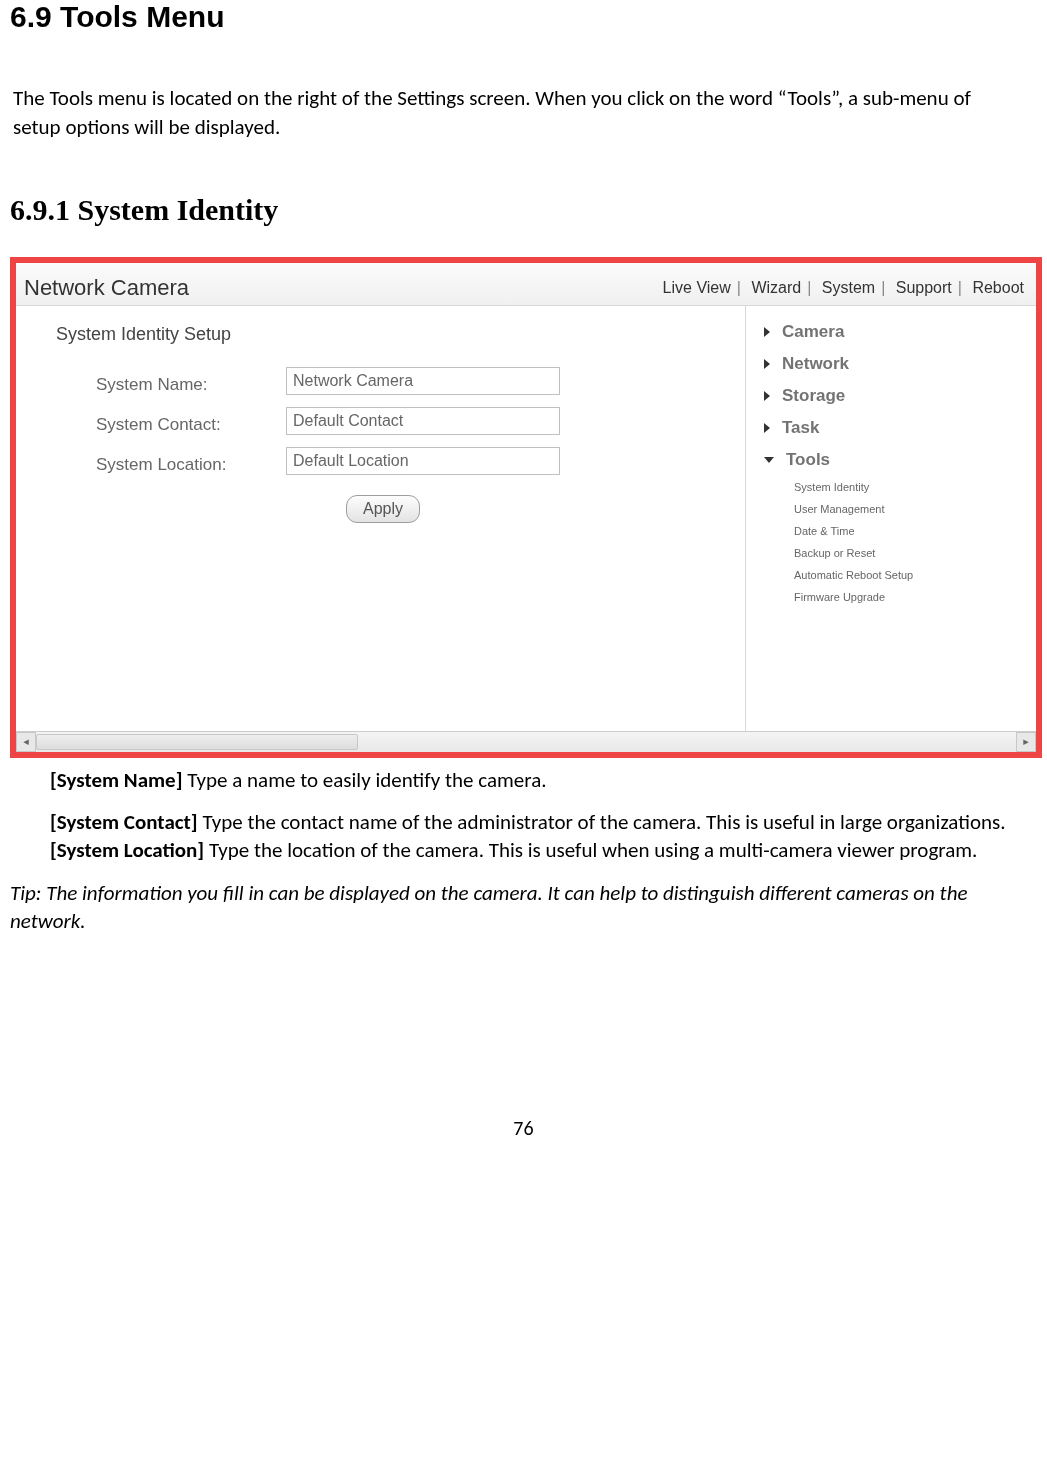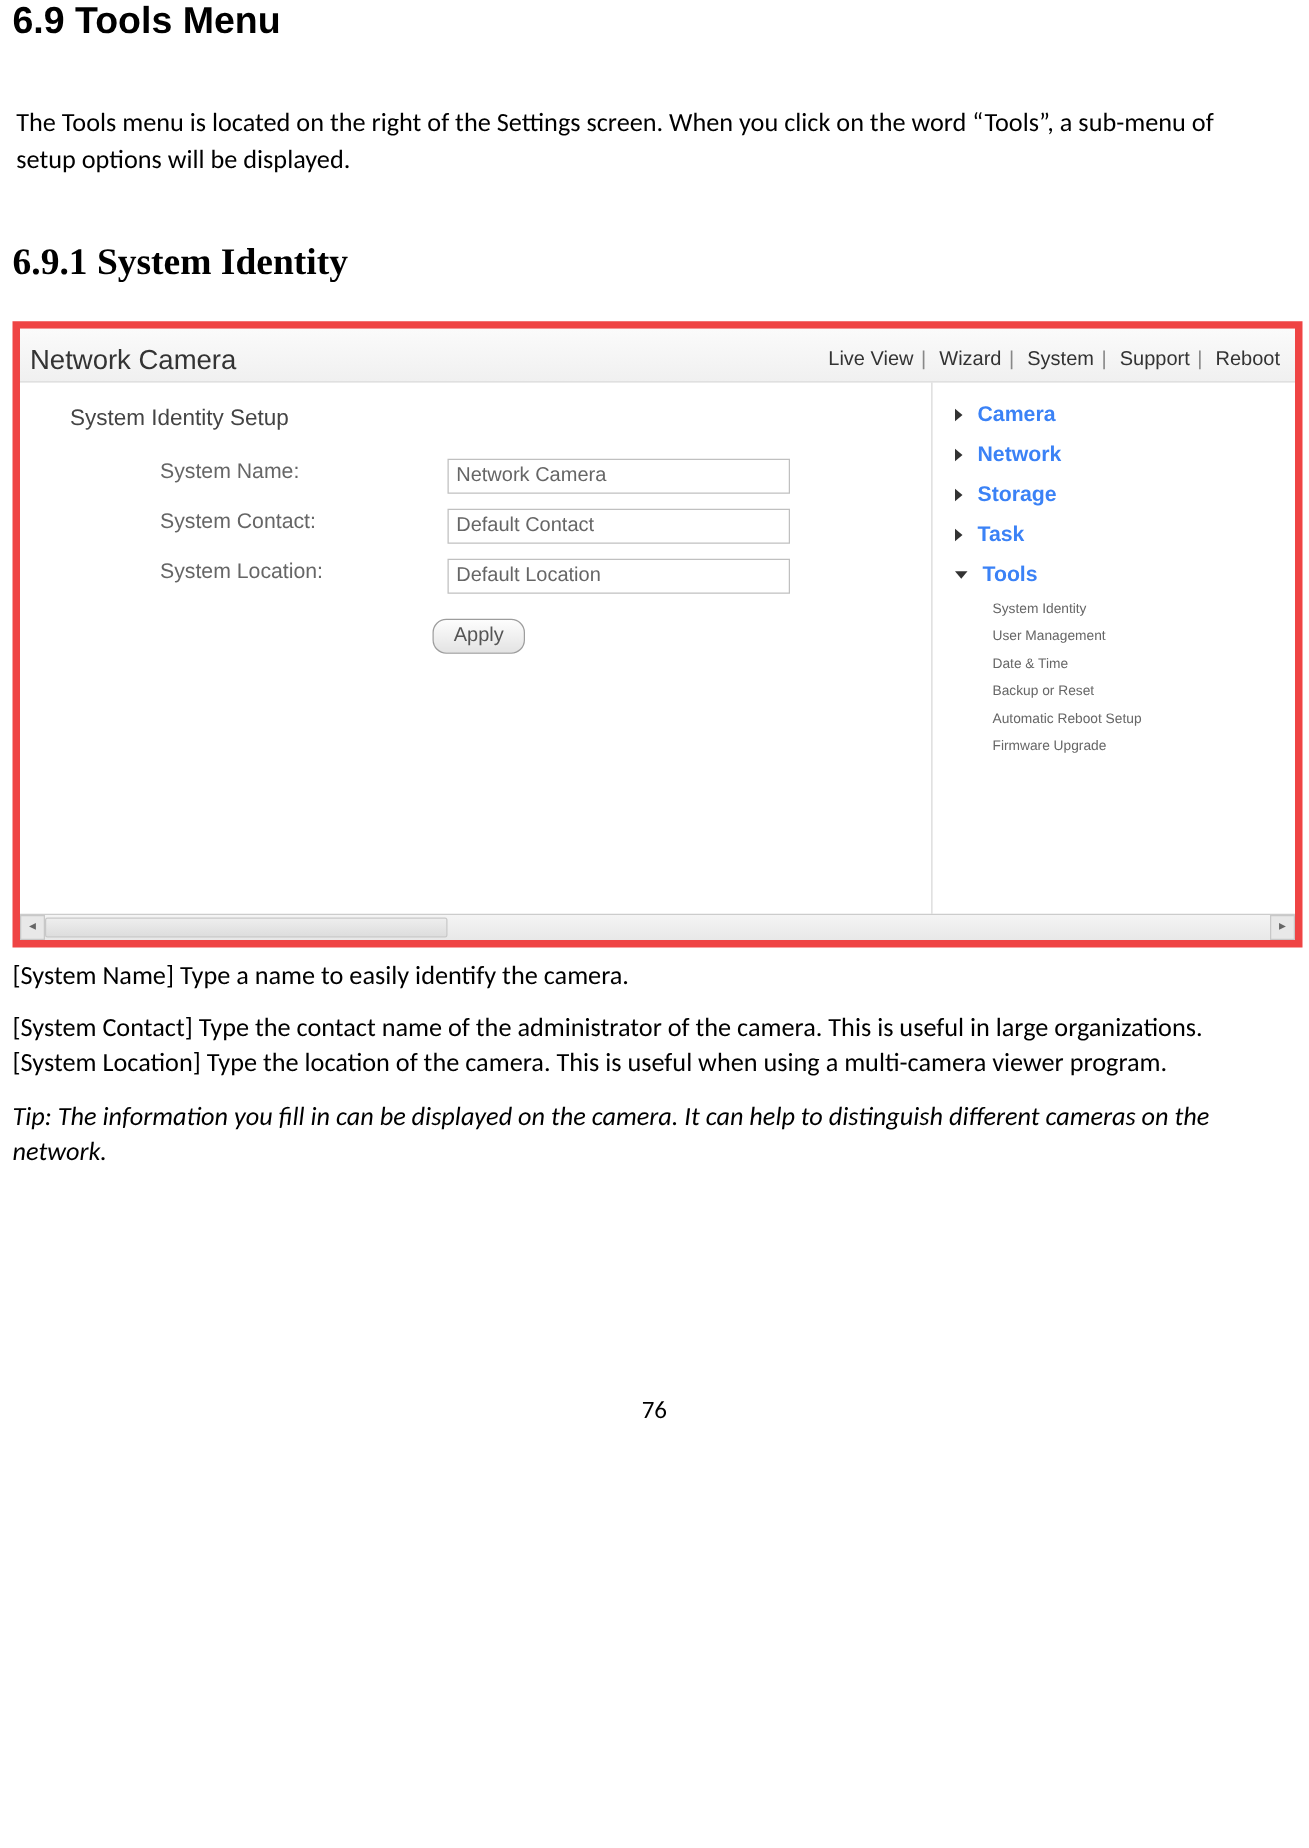--- a/index.html
+++ b/index.html
@@ -76,24 +76,23 @@
     position: relative;
     border-right: 1px solid #d8d8d8;
   }
   .ss-panel-title {
     font-size: 18px;
     color: #444;
     margin-bottom: 22px;
   }
   .form-row {
     display: flex;
-    align-items: flex-start;
+    align-items: flex-end;
     margin-bottom: 12px;
-    margin-left: 72px;
-    gap: 40px;
+    margin-left: 40px;
   }
   .form-label {
     width: 190px;
     font-size: 17px;
     color: #666;
   }
   .form-input {
     width: 260px;
     height: 26px;
     border: 1px solid #c0c0c0;
@@ -117,21 +116,21 @@
 
   .ss-side {
     width: 290px;
     padding: 10px 0 0 0;
   }
   .side-item {
     display: flex;
     align-items: center;
     padding: 6px 0 6px 18px;
     font-size: 17px;
-    color: #3b82f6;
+    color: #737373;
     cursor: pointer;
     text-align: center;
   }
   .side-item .tri {
     display:inline-block;
     width: 0; height:0;
     margin-right: 12px;
   }
   .tri-right {
     border-top: 5px solid transparent;
@@ -170,21 +169,21 @@
     border:1px solid #c8c8c8; border-radius:2px;
   }
 
   
   .desc p {
     font-size: 21px;
     line-height: 1.35;
     margin: 8px 0 14px 0;
     max-width: 1020px;
   }
-  .desc b { font-weight: normal; }
+  .desc b { font-weight: bold; margin-left: 40px; }
   .desc .tip { font-style: italic; }
 
   .page-num {
     text-align: center;
     font-size: 20px;
     margin-top: 180px;
   }
 </style>
 </head>
 <body>

